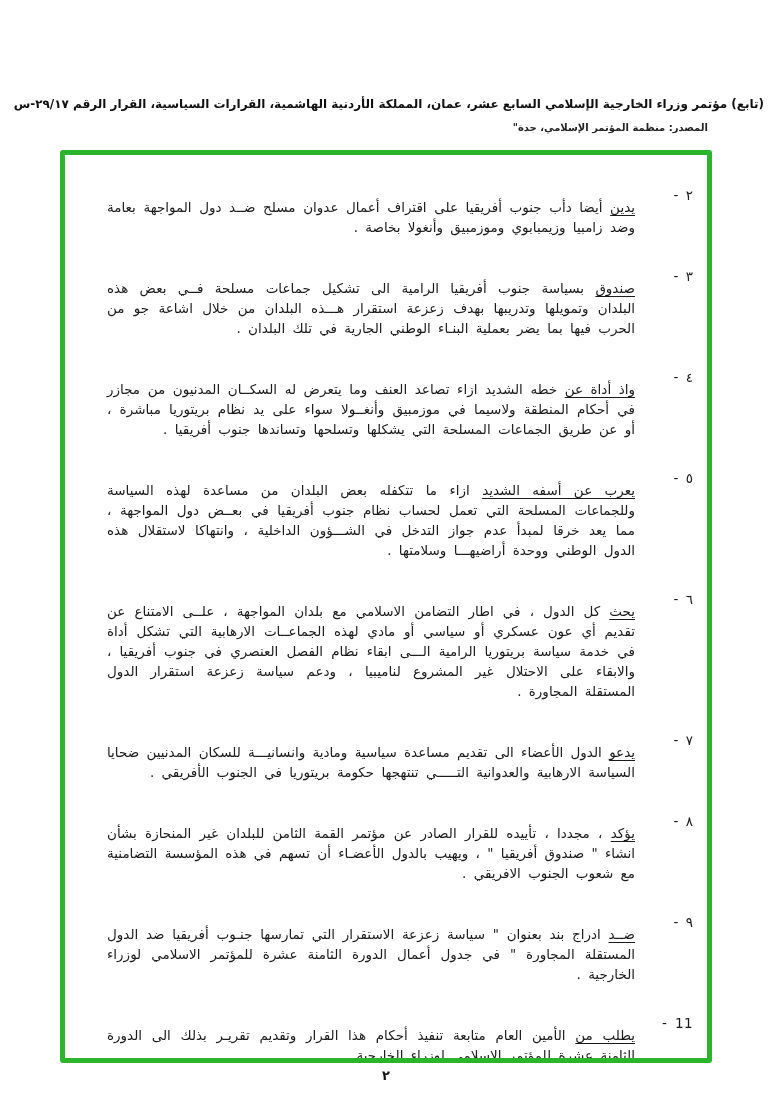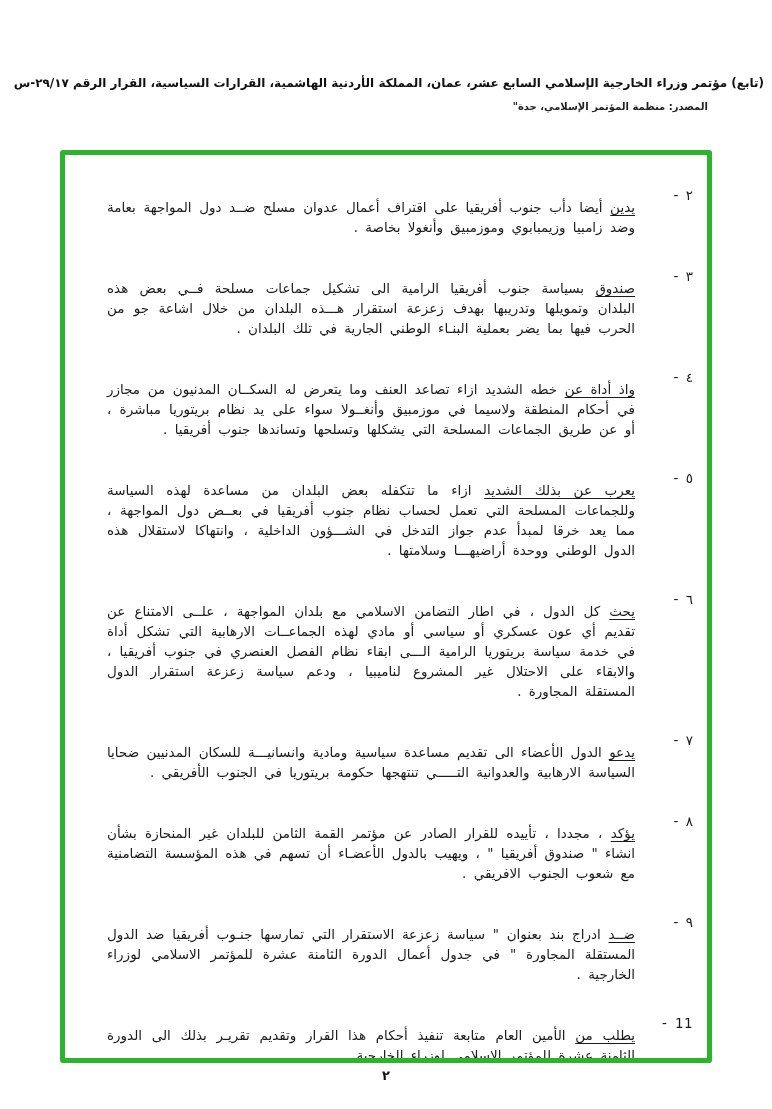--- a/index.html
+++ b/index.html
@@ -23,20 +23,21 @@
     right: 8px;
     text-align: right;
     direction: rtl;
   }
   .header-line1 {
     font-size: 12px;
     font-weight: bold;
     letter-spacing: 0.2px;
     white-space: nowrap;
     color: #111111;
+    margin-top: 21px;
   }
   .header-source {
     margin-top: 11px;
     padding-left: 0;
     padding-right: 56px;
     font-size: 10px;
     font-weight: bold;
     color: #222222;
   }
   .content-box {
@@ -109,21 +110,21 @@
     <div class="item-text"><span class="lead">صندوق</span><span> بسياسة جنوب أفريقيا الرامية الى تشكيل جماعات مسلحة فــي بعض هذه البلدان وتمويلها وتدريبها بهدف زعزعة استقرار هـــذه البلدان من خلال اشاعة جو من الحرب فيها بما يضر بعملية البنـاء الوطني الجارية في تلك البلدان .</span></div>
   </div>
 
   <div class="item">
     <span class="item-num">٤ -</span>
     <div class="item-text"><span class="lead">واذ أداة عن</span><span> خطه الشديد ازاء تصاعد العنف وما يتعرض له السكــان المدنيون من مجازر في أحكام المنطقة ولاسيما في موزمبيق وأنغــولا سواء على يد نظام بريتوريا مباشرة ، أو عن طريق الجماعات المسلحة التي يشكلها وتسلحها وتساندها جنوب أفريقيا .</span></div>
   </div>
 
   <div class="item">
     <span class="item-num">٥ -</span>
-    <div class="item-text"><span class="lead">يعرب عن بذلك الشديد</span><span> ازاء ما تتكفله بعض البلدان من مساعدة لهذه السياسة وللجماعات المسلحة التي تعمل لحساب نظام جنوب أفريقيا في بعــض دول المواجهة ، مما يعد خرقا لمبدأ عدم جواز التدخل في الشـــؤون الداخلية ، وانتهاكا لاستقلال هذه الدول الوطني ووحدة أراضيهـــا وسلامتها .</span></div>
+    <div class="item-text"><span class="lead">يعرب عن أسفه الشديد</span><span> ازاء ما تتكفله بعض البلدان من مساعدة لهذه السياسة وللجماعات المسلحة التي تعمل لحساب نظام جنوب أفريقيا في بعــض دول المواجهة ، مما يعد خرقا لمبدأ عدم جواز التدخل في الشـــؤون الداخلية ، وانتهاكا لاستقلال هذه الدول الوطني ووحدة أراضيهـــا وسلامتها .</span></div>
   </div>
 
   <div class="item">
     <span class="item-num">٦ -</span>
     <div class="item-text"><span class="lead">يحث</span><span> كل الدول ، في اطار التضامن الاسلامي مع بلدان المواجهة ، علــى الامتناع عن تقديم أي عون عسكري أو سياسي أو مادي لهذه الجماعــات الارهابية التي تشكل أداة في خدمة سياسة بريتوريا الرامية الـــى ابقاء نظام الفصل العنصري في جنوب أفريقيا ، والابقاء على الاحتلال غير المشروع لناميبيا ، ودعم سياسة زعزعة استقرار الدول المستقلة المجاورة .</span></div>
   </div>
 
   <div class="item">
     <span class="item-num">٧ -</span>
     <div class="item-text"><span class="lead">يدعو</span><span> الدول الأعضاء الى تقديم مساعدة سياسية ومادية وانسانيـــة للسكان المدنيين ضحايا السياسة الارهابية والعدوانية التـــــي تنتهجها حكومة بريتوريا في الجنوب الأفريقي .</span></div>

